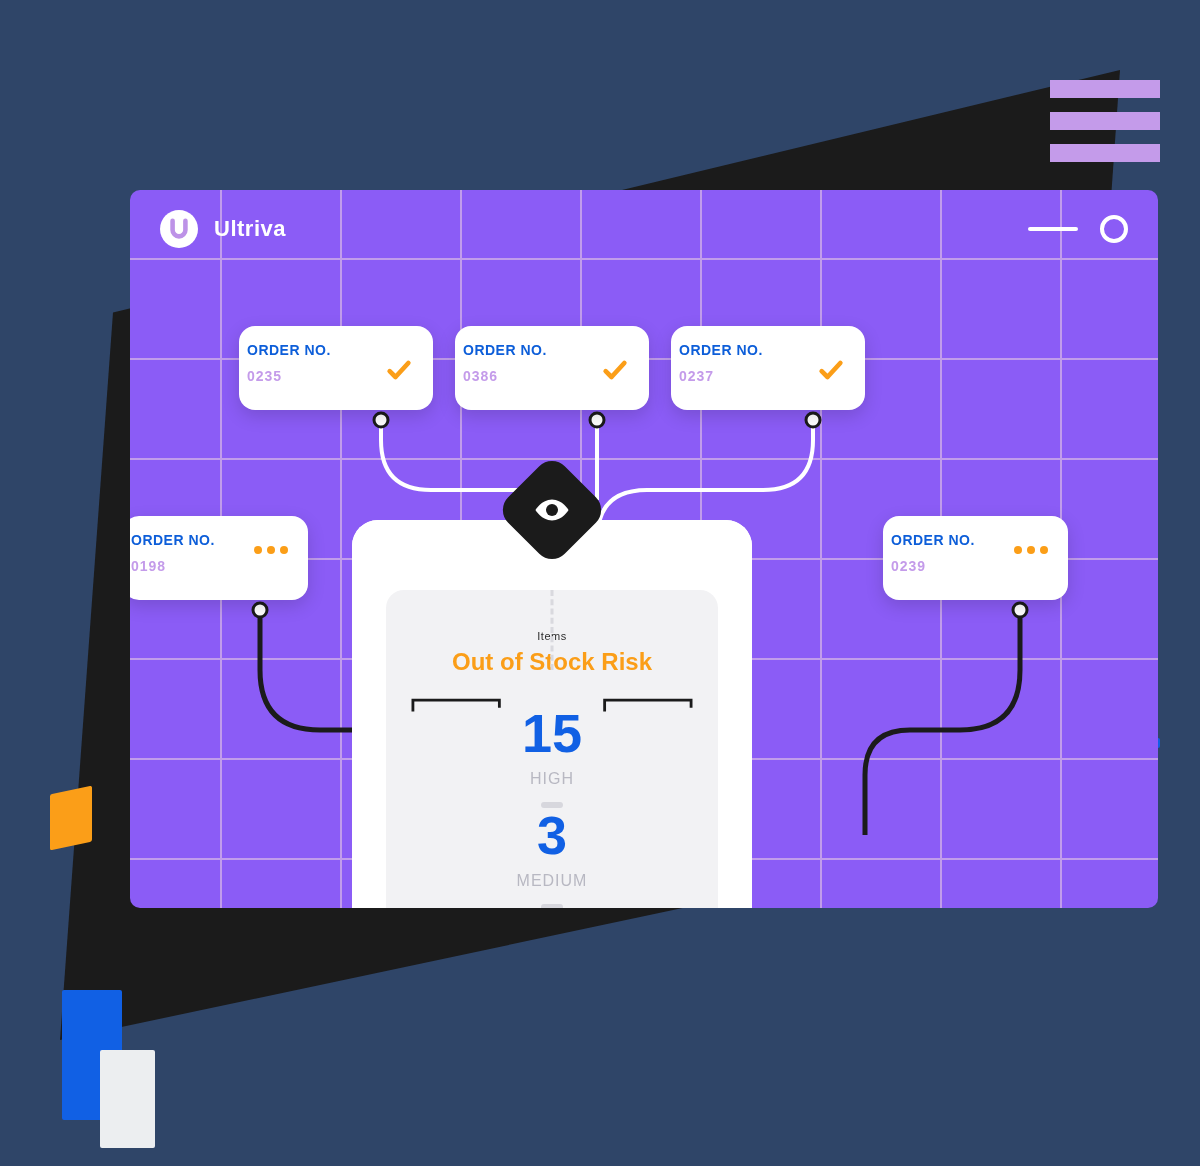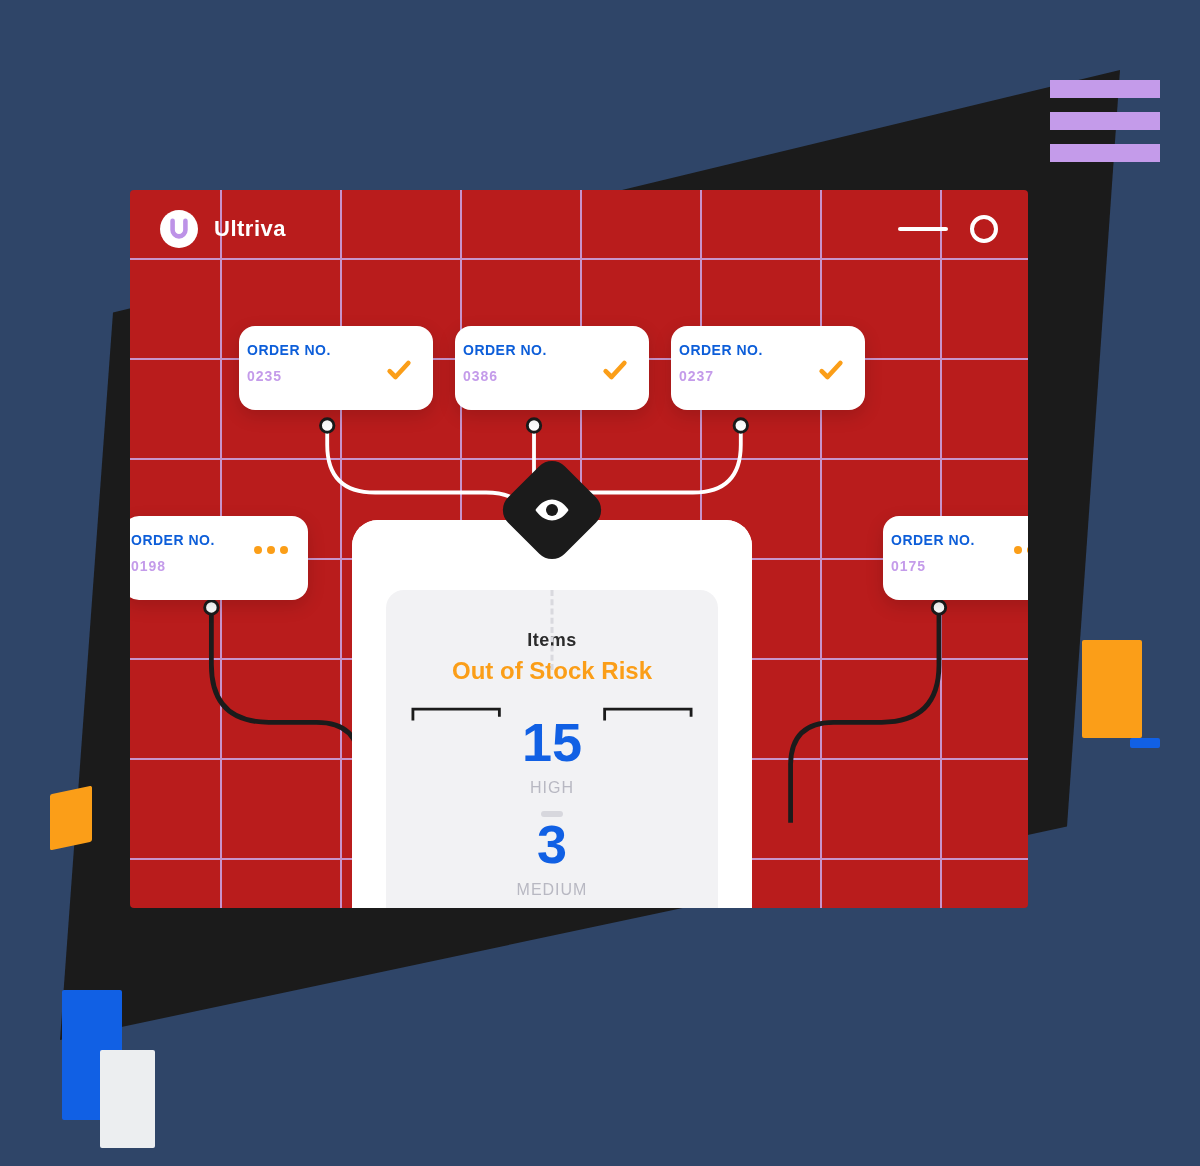--- a/index.html
+++ b/index.html
@@ -28,23 +28,23 @@
   .chip { position:absolute; z-index:3; border-radius:2px;}
   .chip-orange1 { right:58px; top:640px; width:60px; height:98px; background:#fb9e18; }
   .chip-orange2 { left:50px; top:790px; width:42px; height:56px; background:#fb9e18; transform: skewY(-12deg); }
   .chip-blue1   { right:40px; top:738px; width:30px; height:10px; background:#1160e4; }
   .chip-blue2   { left:62px; top:990px; width:60px; height:130px; background:#1160e4; }
   .chip-white   { left:100px; top:1050px; width:55px; height:98px; background:#eceef0; }
 
   
   .app {
     position:absolute; left:130px; top:190px;
-    width:898px; height:718px;
-    background:#b91c1c;
-    border-radius:4px;
+    width:1028px; height:718px;
+    background:#8b5cf6;
+    border-radius:10px;
     z-index:5;
     overflow:hidden;
   }
   .grid-bg {
     position:absolute; inset:0;
     background-image:
       linear-gradient(#cba9ea 2px, transparent 2px),
       linear-gradient(90deg, #cba9ea 2px, transparent 2px);
     background-size: 120px 100px;
     background-position: -30px 68px;
@@ -117,21 +117,21 @@
     margin:0 34px; height:100%;
     background:#f2f2f4; border-radius:18px 18px 0 0;
     padding:40px 10px 0;
     text-align:center;
     position:relative;
   }
   .panel-inner::before {
     content:""; position:absolute; left:50%; top:0; transform:translateX(-50%);
     width:0; height:80px; border-left:3px dashed #d9d9de;
   }
-  .items-label { font-size:18px; font-weight:700; color:#2b2b2b; letter-spacing:.5px;}
+  .items-label { font-size:11px; font-weight:400; color:#2b2b2b; letter-spacing:.5px;}
   .risk-title { color:#fb9e18; font-weight:800; font-size:24px; margin-top:6px;}
   .risk-row { display:flex; justify-content:space-around; margin-top:30px; position:relative;flex-direction:column;}
   .risk-row svg.brackets { position:absolute; top:-18px; left:0; width:100%; height:28px;}
   .risk-col { flex:1;}
   .risk-num { color:#1160e4; font-weight:600; font-size:54px; line-height:1; }
   .risk-cat { color:#b8b8c2; font-weight:400; font-size:16px; letter-spacing:1px; margin-top:10px;}
   .risk-dash { width:22px;height:6px;background:#d7d7dd;border-radius:3px;margin:14px auto 0;}
 
   .anchor { fill:#fff; stroke:#1b1b1b; stroke-width:3; }
 </style>
@@ -210,21 +210,21 @@
     <div class="label">ORDER NO.</div>
     <div class="value">0198</div>
     <div class="status dots">
         <span></span>
         <span></span>
         <span></span>
       </div>
   </div>
   <div class="card c5">
     <div class="label">ORDER NO.</div>
-    <div class="value">0175</div>
+    <div class="value">0239</div>
     <div class="status dots">
         <span></span>
         <span></span>
         <span></span>
       </div>
   </div>
 
   <div class="eye-node">
     <div class="diamond"></div>
     <svg viewBox="0 0 24 24">

